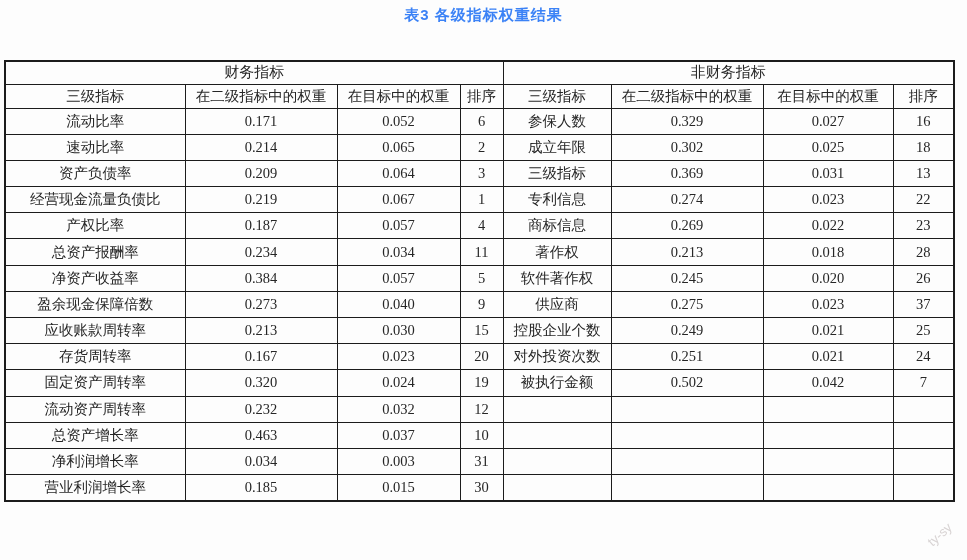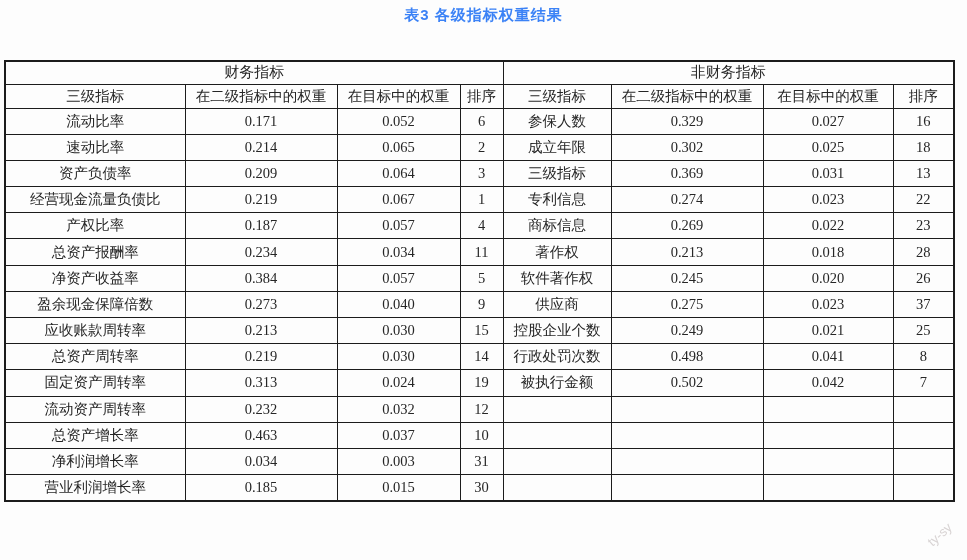--- a/index.html
+++ b/index.html
@@ -170,32 +170,32 @@
           <td>应收账款周转率</td>
           <td>0.213</td>
           <td>0.030</td>
           <td>15</td>
           <td>控股企业个数</td>
           <td>0.249</td>
           <td>0.021</td>
           <td>25</td>
         </tr>
         <tr>
-          <td>总资产周转率</td>
-          <td>0.219</td>
-          <td>0.030</td>
-          <td>14</td>
-          <td>行政处罚次数</td>
-          <td>0.498</td>
-          <td>0.041</td>
-          <td>8</td>
+          <td>存货周转率</td>
+          <td>0.167</td>
+          <td>0.023</td>
+          <td>20</td>
+          <td>对外投资次数</td>
+          <td>0.251</td>
+          <td>0.021</td>
+          <td>24</td>
         </tr>
         <tr>
           <td>固定资产周转率</td>
-          <td>0.313</td>
+          <td>0.320</td>
           <td>0.024</td>
           <td>19</td>
           <td>被执行金额</td>
           <td>0.502</td>
           <td>0.042</td>
           <td>7</td>
         </tr>
         <tr>
           <td>流动资产周转率</td>
           <td>0.232</td>

